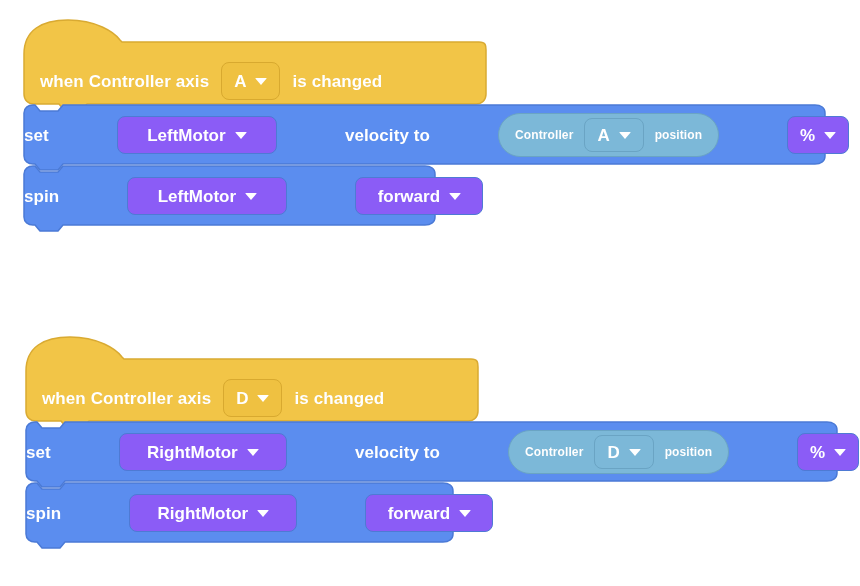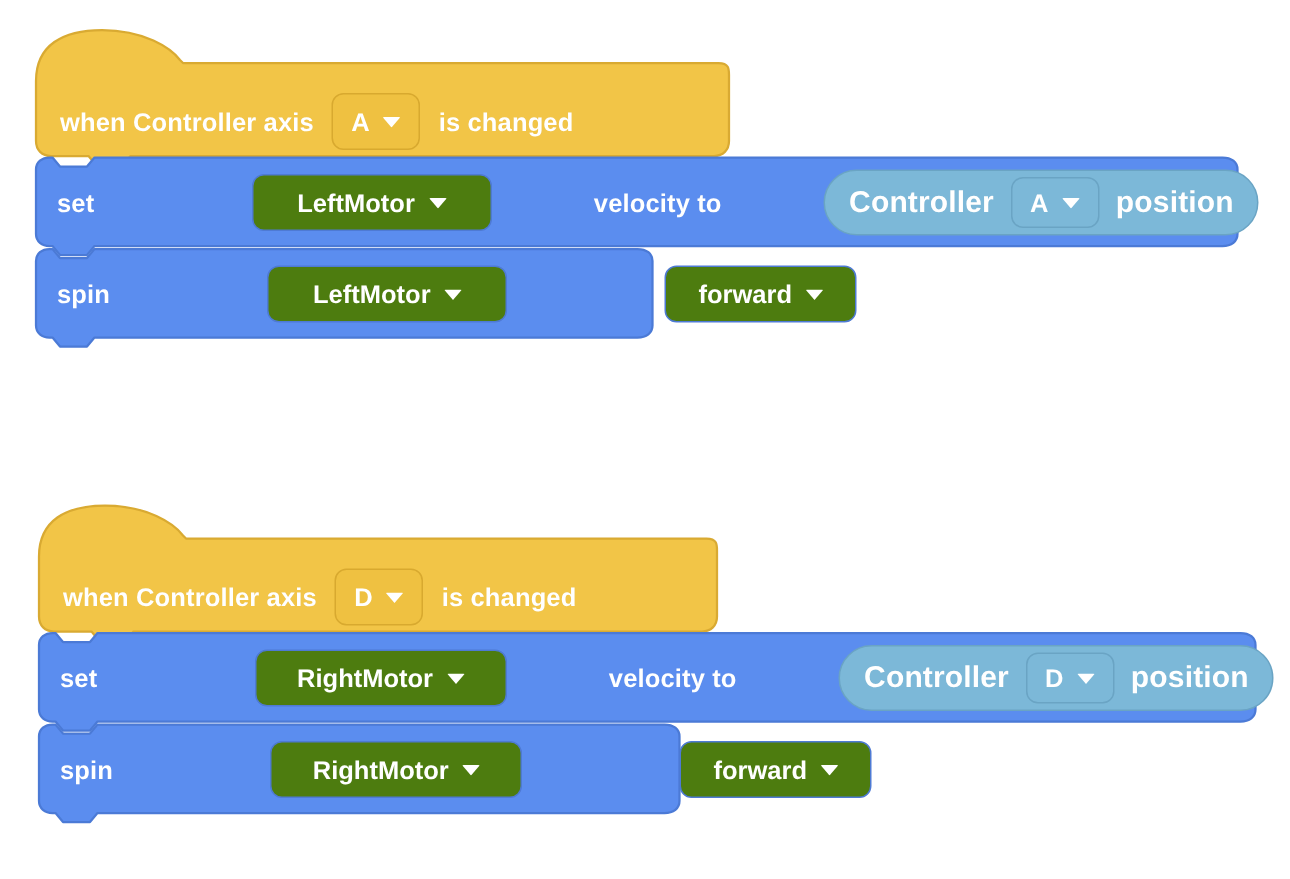--- a/index.html
+++ b/index.html
@@ -63,60 +63,58 @@
     top: 0;
     overflow: visible;
   }
   .stack-row {
     position: absolute;
     left: 0;
     top: 0;
     height: 100%;
     display: flex;
     align-items: center;
-    padding-left: 14px;
     box-sizing: border-box;
     gap: 28px;
   }
 
   
   .blk-label {
     color: #ffffff;
     font-size: 17px;
     font-weight: bold;
     white-space: nowrap;
     letter-spacing: 0.1px;
     line-height: 1;
     text-shadow: 0 0 0.5px rgba(0,0,0,0.06);
   }
   .blk-label.rep {
-    font-size: 20px;
+    font-size: 12px;
   }
 
   
   .dropdown {
     display: inline-flex;
     align-items: center;
     justify-content: center;
     gap: 9px;
     height: 38px;
     padding: 0 12px;
     border-radius: 8px;
     box-sizing: border-box;
     cursor: pointer;
     white-space: nowrap;
   }
   .dropdown.on-yellow {
     background: #efc141;
     border: 1.5px solid #d8a92f;
   }
   .dropdown.on-blue {
-    background: #4d7c0f;
+    background: #8b5cf6;
     border: 1.5px solid #4e7ad4;
-    margin-left: 37px;
   }
   .dropdown.on-teal {
     background: #7cb8d8;
     border: 1.5px solid #6aa4c4;
   }
   .dd-text {
     color: #ffffff;
     font-size: 17px;
     font-weight: bold;
     line-height: 1;

